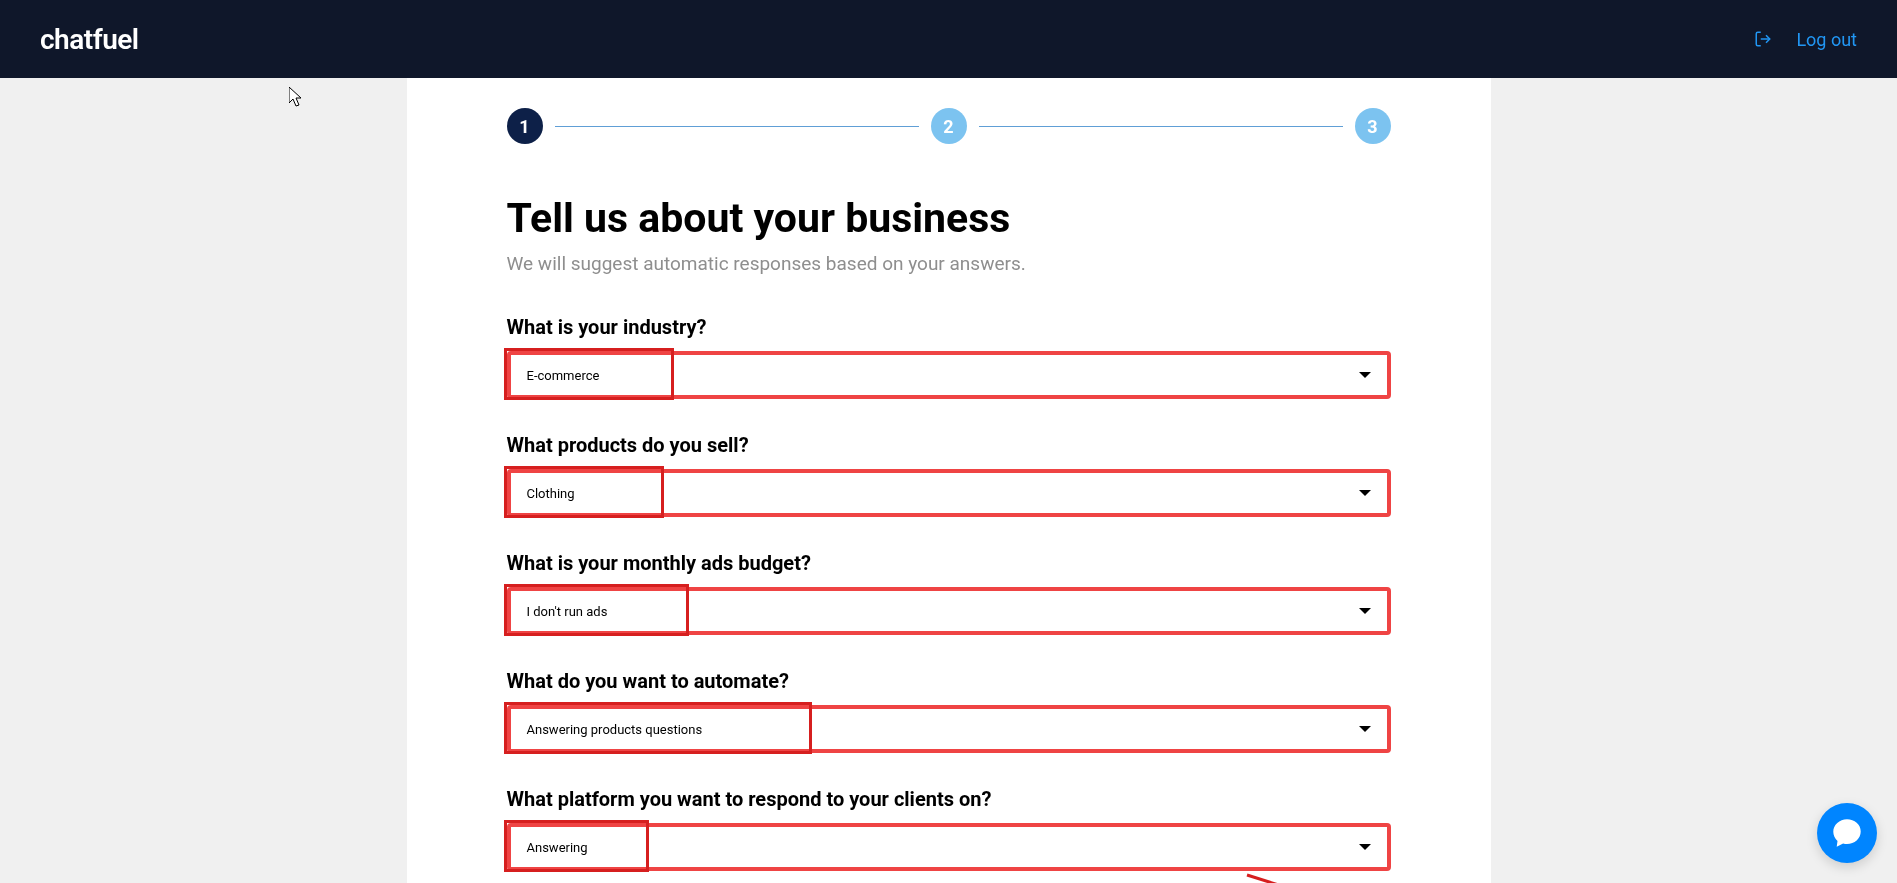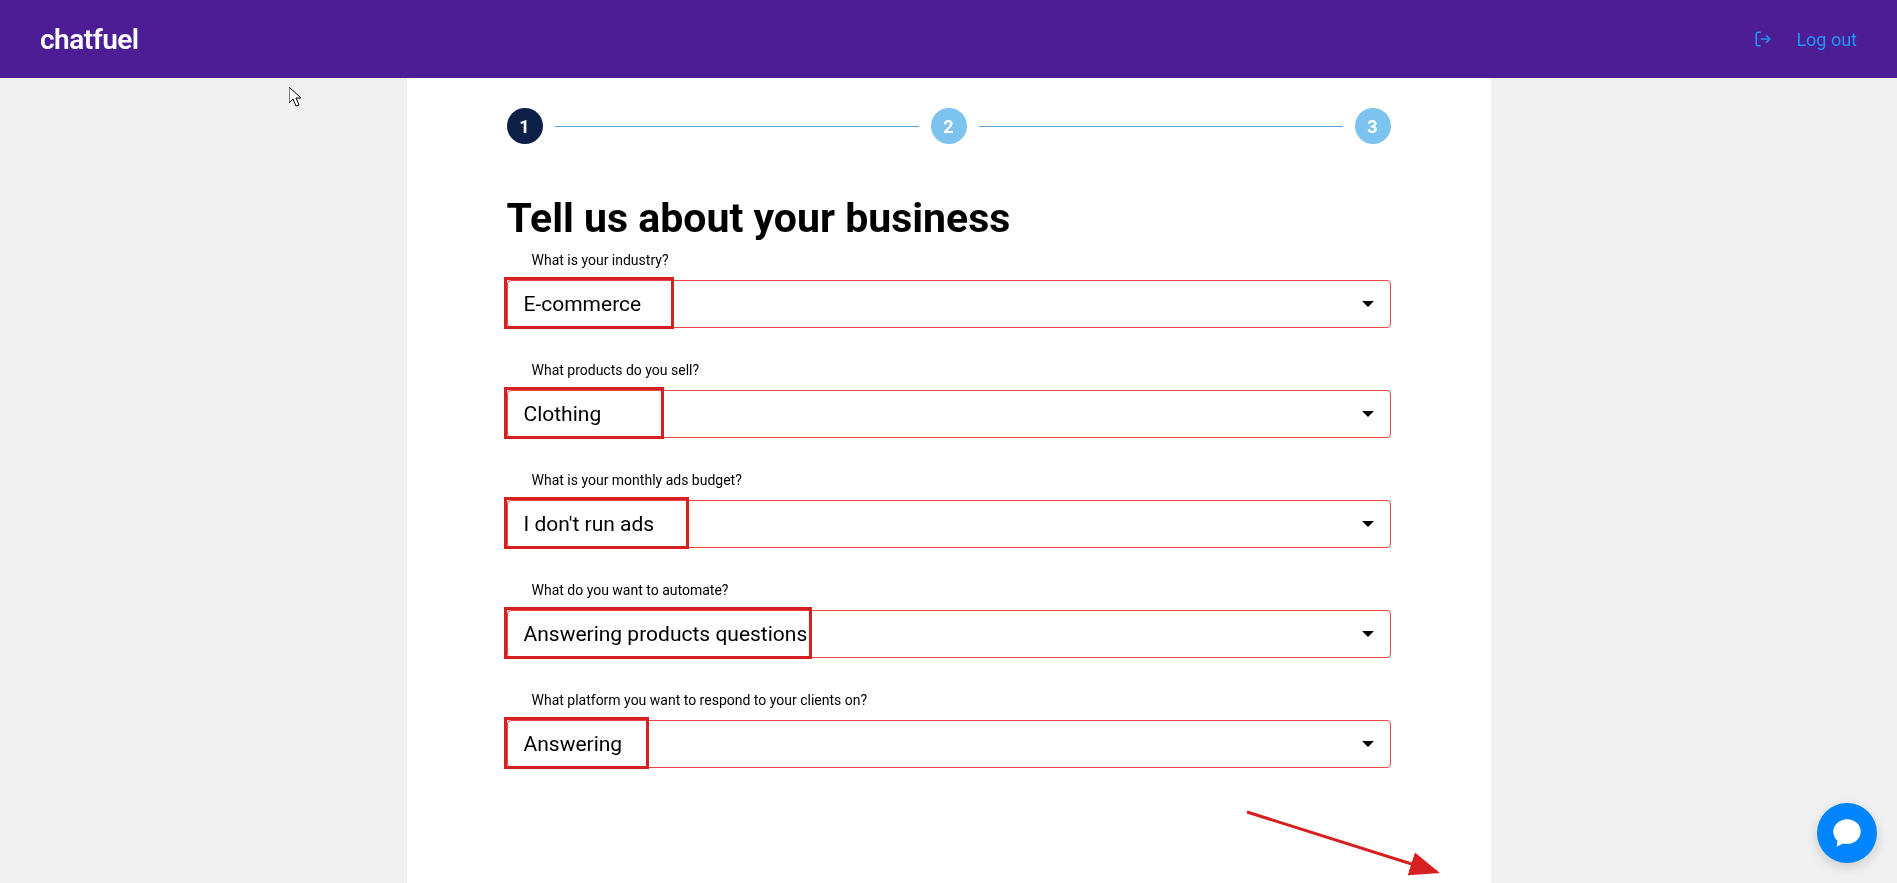--- a/index.html
+++ b/index.html
@@ -11,21 +11,21 @@
     body {
       font-family: -apple-system, BlinkMacSystemFont, 'Segoe UI', Roboto, Helvetica, Arial, sans-serif;
       background: #f0f0f0;
       width: 1897px;
       height: 883px;
       overflow: hidden;
       position: relative;
     }
     
     .header {
-      background: #4c1d95;
+      background: #0f172a;
       height: 78px;
       display: flex;
       align-items: center;
       justify-content: space-between;
       padding: 0 40px;
     }
     
     .logo {
       color: white;
       font-size: 28px;
@@ -105,39 +105,38 @@
       color: #8e8e8e;
       margin-bottom: 40px;
     }
     
     .form-group {
       margin-bottom: 34px;
     }
     
     .form-label {
       display: block;
-      font-size: 14px;
-      font-weight: 400;
+      font-size: 20px;
+      font-weight: 700;
       color: #000;
       margin-bottom: 12px;
-      margin-left: 25px;
     }
     
     .select-wrapper {
       position: relative;
       width: 100%;
     }
     
     .select-field {
       width: 100%;
       height: 48px;
-      border: 1px solid #ef4444;
+      border: 4px solid #ef4444;
       border-radius: 4px;
       padding: 12px 16px;
-      font-size: 21px;
+      font-size: 13px;
       color: #000;
       background: white;
       cursor: pointer;
       display: flex;
       align-items: center;
       justify-content: space-between;
     }
     
     .select-caret {
       width: 0;
@@ -212,20 +211,21 @@
 
   <div class="stepper">
     <div class="step-circle active">1</div>
     <div class="step-line"></div>
     <div class="step-circle inactive">2</div>
     <div class="step-line"></div>
     <div class="step-circle inactive">3</div>
   </div>
 
   <h1 class="page-title">Tell us about your business</h1>
+  <p class="page-subtitle">We will suggest automatic responses based on your answers.</p>
 
   <div class="form-area">
 
     <div class="form-group">
       <label class="form-label">What is your industry?</label>
       <div class="select-wrapper">
         <div class="select-field">
           <span>E-commerce</span>
           <span class="select-caret"></span>
         </div>

